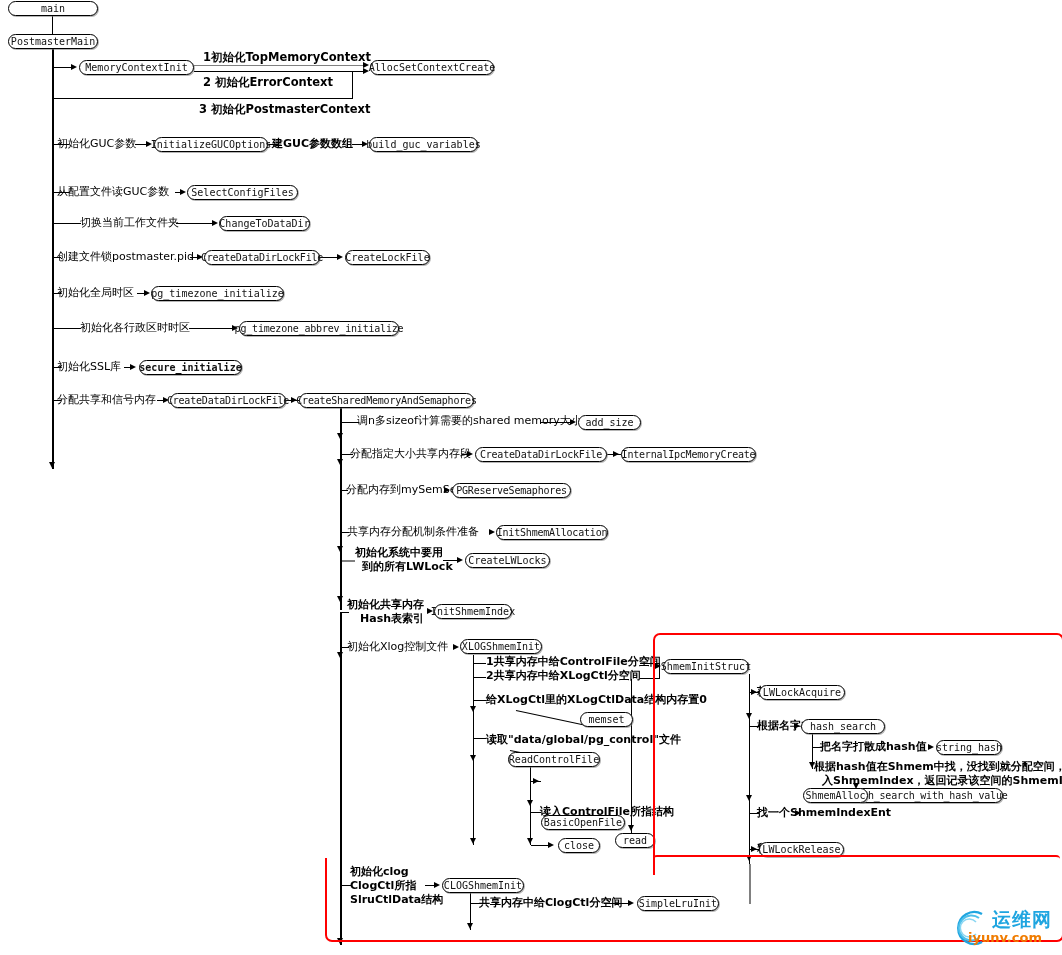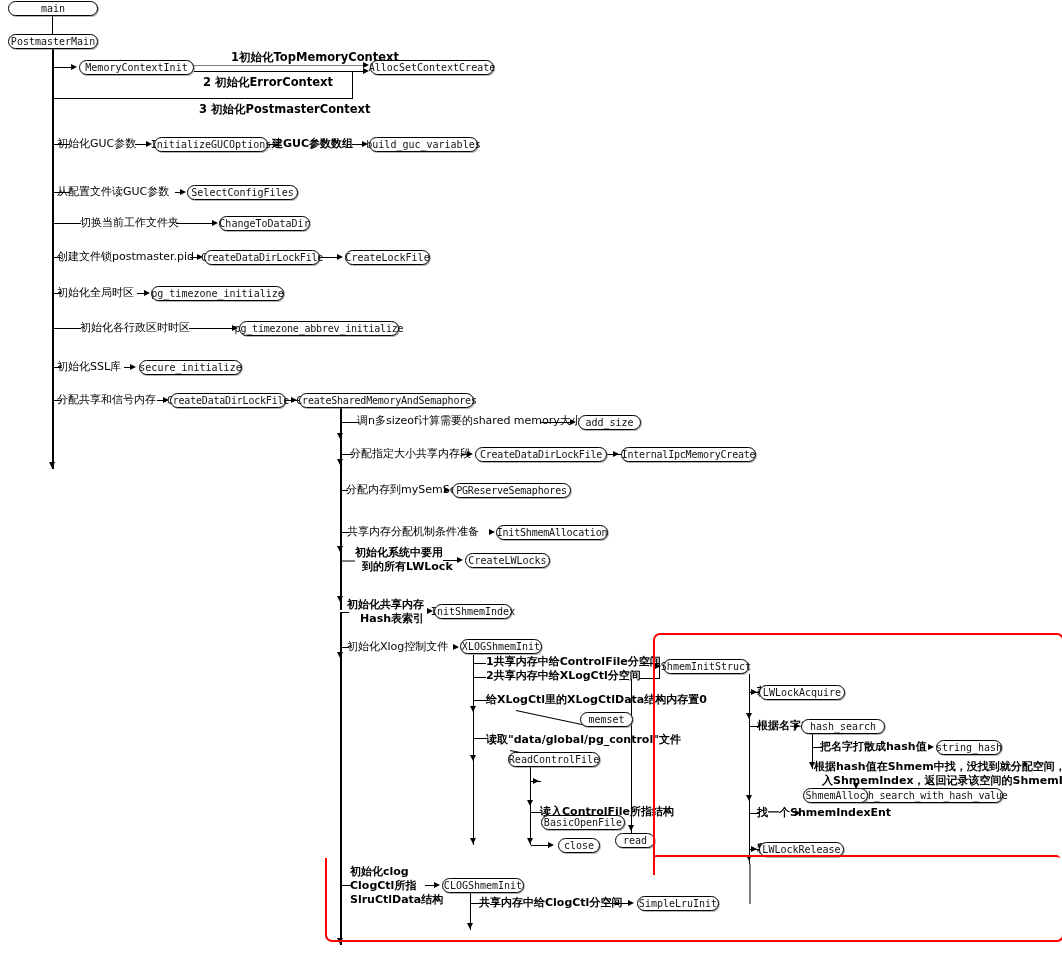--- a/index.html
+++ b/index.html
@@ -116,21 +116,21 @@
   <div class="ar d" style="left:48.5px;top:462px;"></div>
 
   <div class="h" style="left:53px;top:67px;width:20px;"></div>
   <div class="ar r" style="left:71px;top:63.5px;"></div>
   <div class="node" style="left:79px;top:60px;width:115px;">MemoryContextInit</div>
 
   <div class="node" style="left:370px;top:60px;width:124px;">AllocSetContextCreate</div>
 
   <div class="h gray" style="left:194px;top:65px;width:172px;"></div>
   <div class="ar r" style="left:363px;top:61.5px;"></div>
-  <div class="lbl bigbold" style="left:203px;top:51px;margin-left:28px;">1初始化TopMemoryContext</div>
+  <div class="lbl bigbold" style="left:203px;top:51px;">1初始化TopMemoryContext</div>
 
   <div class="h" style="left:194px;top:71px;width:172px;"></div>
   <div class="ar r" style="left:363px;top:67.5px;"></div>
   <div class="lbl bigbold" style="left:203px;top:76px;">2 初始化ErrorContext</div>
 
   <div class="h" style="left:53px;top:98px;width:300px;"></div>
   <div class="v" style="left:352px;top:72px;height:27px;"></div>
   <div class="lbl bigbold" style="left:199px;top:103px;">3 初始化PostmasterContext</div>
 
   <div class="h" style="left:53px;top:144px;width:16px;"></div>
@@ -174,21 +174,21 @@
   <div class="h" style="left:53px;top:328px;width:28px;"></div>
   <div class="lbl" style="left:80px;top:321px;">初始化各行政区时时区</div>
   <div class="h" style="left:189px;top:328px;width:45px;"></div>
   <div class="ar r" style="left:232px;top:324.5px;"></div>
   <div class="node wide" style="left:239px;top:321px;width:160px;">pg_timezone_abbrev_initialize</div>
 
   <div class="h" style="left:53px;top:367px;width:8px;"></div>
   <div class="lbl" style="left:57px;top:360px;">初始化SSL库</div>
   <div class="ar r" style="left:130px;top:363.5px;"></div>
   <div class="h" style="left:124px;top:367px;width:9px;"></div>
-  <div class="node" style="left:139px;top:360px;width:103px;">secure_initialize</div>
+  <div class="node" style="left:139px;top:360px;width:103px;font-weight:bold;">secure_initialize</div>
 
   <div class="h" style="left:53px;top:400px;width:8px;"></div>
   <div class="lbl" style="left:57px;top:393px;">分配共享和信号内存</div>
   <div class="ar r" style="left:163px;top:396.5px;"></div>
   <div class="h" style="left:157px;top:400px;width:9px;"></div>
   <div class="node wide" style="left:170px;top:393px;width:116px;">CreateDataDirLockFile</div>
   <div class="h" style="left:286px;top:400px;width:16px;"></div>
   <div class="ar r" style="left:291px;top:396.5px;"></div>
   <div class="node wide" style="left:299px;top:393px;width:175px;">CreateSharedMemoryAndSemaphores</div>
 
@@ -348,14 +348,23 @@
   <div class="v" style="left:470px;top:893px;height:37px;"></div>
   <div class="ar d" style="left:466.5px;top:923px;"></div>
   <div class="h" style="left:471px;top:903px;width:10px;"></div>
   <div class="lbl b" style="left:479px;top:896px;">共享内存中给ClogCtl分空间</div>
   <div class="h" style="left:604px;top:903px;width:26px;"></div>
   <div class="ar r" style="left:628px;top:899.5px;"></div>
   <div class="node" style="left:637px;top:896px;width:82px;">SimpleLruInit</div>
 
   <div class="v gray" style="left:749px;top:864px;height:40px;width:2px;"></div>
 
+  <div id="watermark">
+    <svg class="wm-ring" width="44" height="44" viewBox="0 0 44 44">
+      <path d="M34 9 A16 16 0 1 0 34 37" fill="none" stroke="#1fa5e0" stroke-width="2.4"></path>
+      <path d="M31 13 A12.5 12.5 0 1 0 31 33" fill="none" stroke="#4fc0ea" stroke-width="2"></path>
+      <path d="M28 17 A9 9 0 1 0 28 29" fill="none" stroke="#8ad6f2" stroke-width="1.6"></path>
+    </svg>
+    <div class="wm-txt">运维网</div>
+    <div class="wm-sub">iyunv.com</div>
+  </div>
 
 </div>
 
 </body></html>

